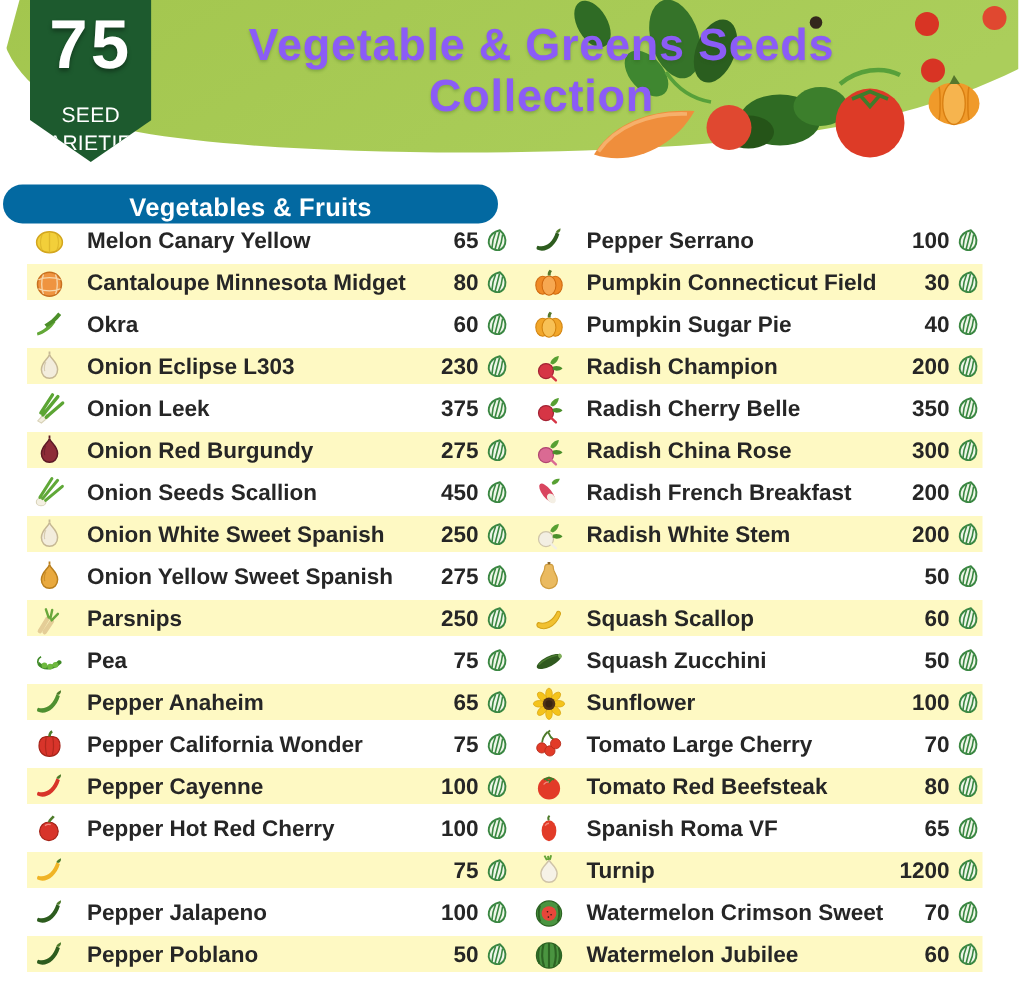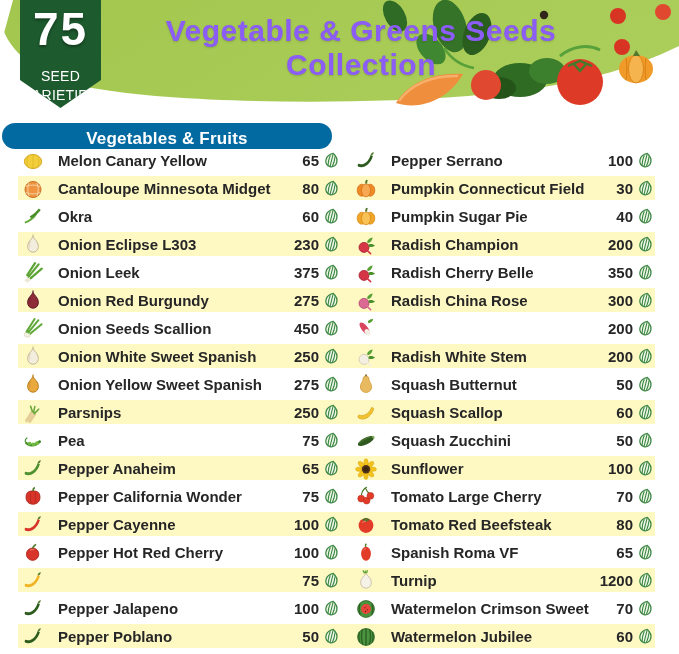--- a/index.html
+++ b/index.html
@@ -371,20 +371,21 @@
       <div class="cell right">
         <span class="vicon">
           <svg viewBox="0 0 24 24" width="24" height="24">
             <g transform="rotate(-38 11 13)">
               <ellipse cx="11" cy="12.6" rx="3.1" ry="7.6" fill="#d9455f"></ellipse>
               <ellipse cx="11" cy="17.2" rx="2.5" ry="3.6" fill="#f4efe4"></ellipse>
             </g>
             <path d="M13.8 5.8 C14.8 3.8 17 2.8 19.2 3.2 C18.6 5.4 16.8 7 14.4 7.2 Z" fill="#57a032"></path>
           </svg>
         </span>
+        <span class="vname">Radish French Breakfast</span>
         <span class="vcount">200</span>
         <span class="sicon">
           <svg width="15" height="16" viewBox="0 0 14 15">
             <g transform="rotate(14 7 8)">
               <path d="M7 1.2 C10.6 3 12.2 5.8 12.2 8.6 C12.2 11.8 9.9 13.8 7 13.8 C4.1 13.8 1.8 11.8 1.8 8.6 C1.8 5.8 3.4 3 7 1.2 Z" fill="#eef6e8" stroke="#3a8742" stroke-width="1.2"></path>
               <path d="M4.7 3.4 C4.2 6.5 4.2 10 4.9 13.2 M7 2 V13.8 M9.3 3.4 C9.8 6.5 9.8 10 9.1 13.2" stroke="#3a8742" stroke-width="1" fill="none"></path>
             </g>
           </svg>
         </span>
       </div>
@@ -450,21 +451,20 @@
           </svg>
         </span>
       </div>
       <div class="cell right">
         <span class="vicon">
           <svg viewBox="0 0 24 24" width="24" height="24">
             <path d="M10.9 4.3 C9.7 4.3 9.1 5.4 9.1 6.9 C9.1 9.5 6.4 11 6.4 14.9 C6.4 18.1 8.9 20.4 12 20.4 C15.1 20.4 17.6 18.1 17.6 14.9 C17.6 11 14.9 9.5 14.9 6.9 C14.9 5.4 14.3 4.3 13.1 4.3 Z" fill="#eaba60" stroke="#cf9c3e" stroke-width="0.8"></path>
             <path d="M11.2 4.2 L11 2.6 L13 2.6 L12.8 4.2 Z" fill="#8a6a34"></path>
           </svg>
         </span>
-        <span class="vname">Squash Butternut</span>
         <span class="vcount">50</span>
         <span class="sicon">
           <svg width="15" height="16" viewBox="0 0 14 15">
             <g transform="rotate(14 7 8)">
               <path d="M7 1.2 C10.6 3 12.2 5.8 12.2 8.6 C12.2 11.8 9.9 13.8 7 13.8 C4.1 13.8 1.8 11.8 1.8 8.6 C1.8 5.8 3.4 3 7 1.2 Z" fill="#eef6e8" stroke="#3a8742" stroke-width="1.2"></path>
               <path d="M4.7 3.4 C4.2 6.5 4.2 10 4.9 13.2 M7 2 V13.8 M9.3 3.4 C9.8 6.5 9.8 10 9.1 13.2" stroke="#3a8742" stroke-width="1" fill="none"></path>
             </g>
           </svg>
         </span>
       </div>

